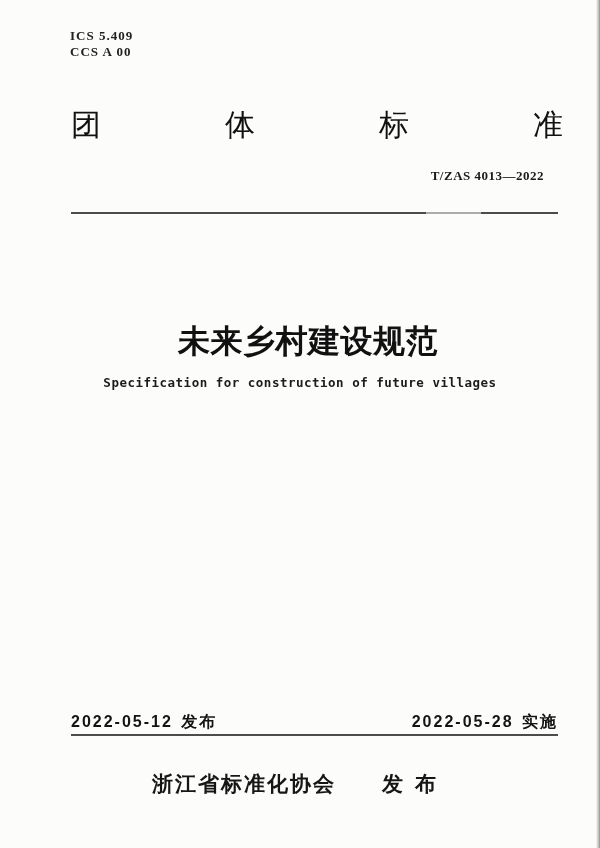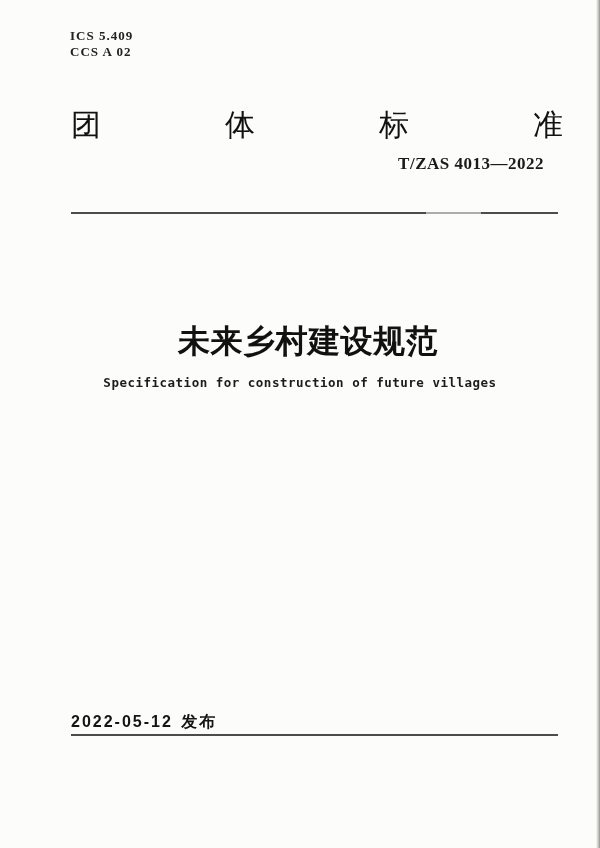--- a/index.html
+++ b/index.html
@@ -38,23 +38,23 @@
     justify-content: space-between;
     font-size: 30px;
     font-weight: 500;
     color: #111;
     line-height: 38px;
   }
   
   .std-number {
     position: absolute;
     right: 56px;
-    top: 154px;
+    top: 168px;
     font-family: "Liberation Serif", serif;
-    font-size: 17px;
+    font-size: 13px;
     letter-spacing: 0.5px;
     font-weight: 600;
     color: #1a1a1a;
   }
   .rule {
     position: absolute;
     left: 71px;
     width: 487px;
     height: 2px;
     background: #4c4c4c;
@@ -134,21 +134,21 @@
     background: linear-gradient(to right, rgba(252,252,250,0), #b9b9b6 70%, #8f8f8c);
   }
 </style>
 </head>
 <body>
 
 <div class="page">
 
   <div class="codes">
     <div>ICS 5.409</div>
-    <div>CCS A 02</div>
+    <div>CCS A 00</div>
   </div>
 
   <div class="std-type">
     <span>团</span>
     <span>体</span>
     <span>标</span>
     <span>准</span>
   </div>
 
   <div class="std-number">T/ZAS 4013—2022</div>
@@ -157,20 +157,28 @@
 
   <h1 class="title-cn">未来乡村建设规范</h1>
 
   <div class="title-en">Specification for construction of future villages</div>
 
   <div class="dates-row">
     <div>
       <span class="date-num">2022-05-12</span>
       <span class="date-label">发布</span>
     </div>
+    <div>
+      <span class="date-num">2022-05-28</span>
+      <span class="date-label">实施</span>
+    </div>
   </div>
 
   <div class="rule rule-bottom"></div>
 
+  <div class="publisher-row">
+    <span>浙江省标准化协会</span>
+    <span class="pub-action">发布</span>
+  </div>
 
   <div class="edge-shadow"></div>
 
 </div>
 
 </body></html>

